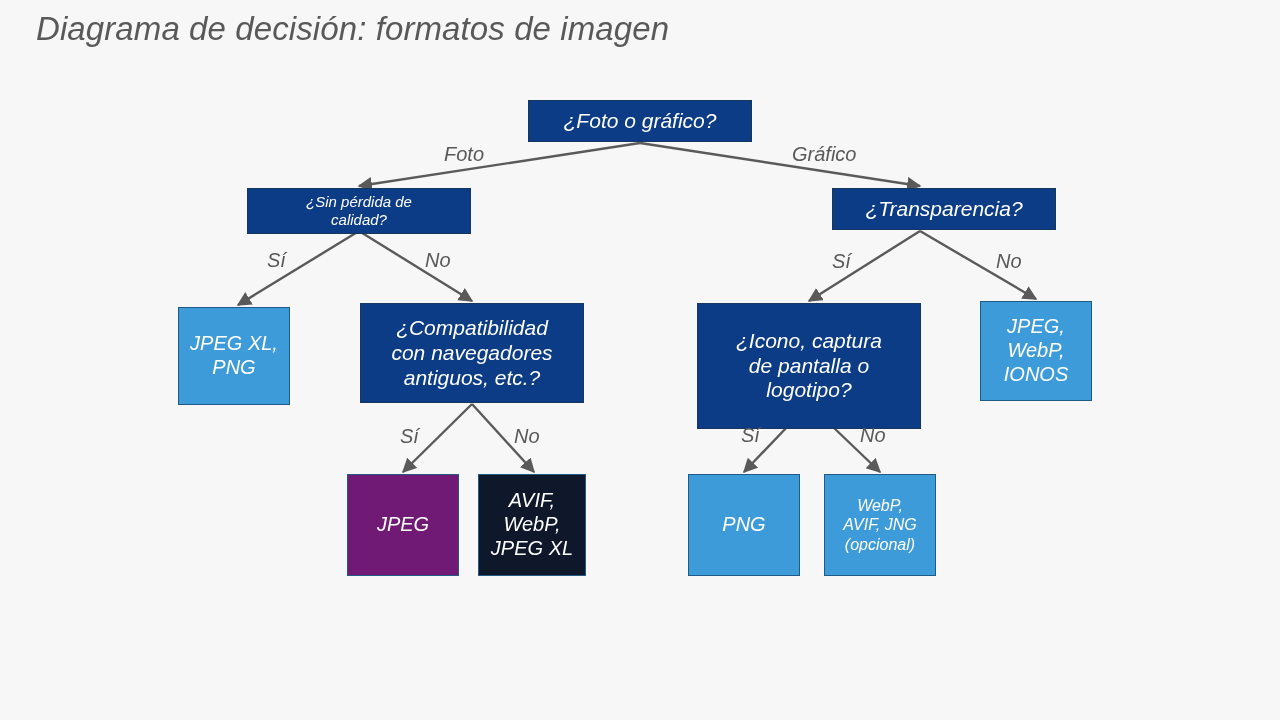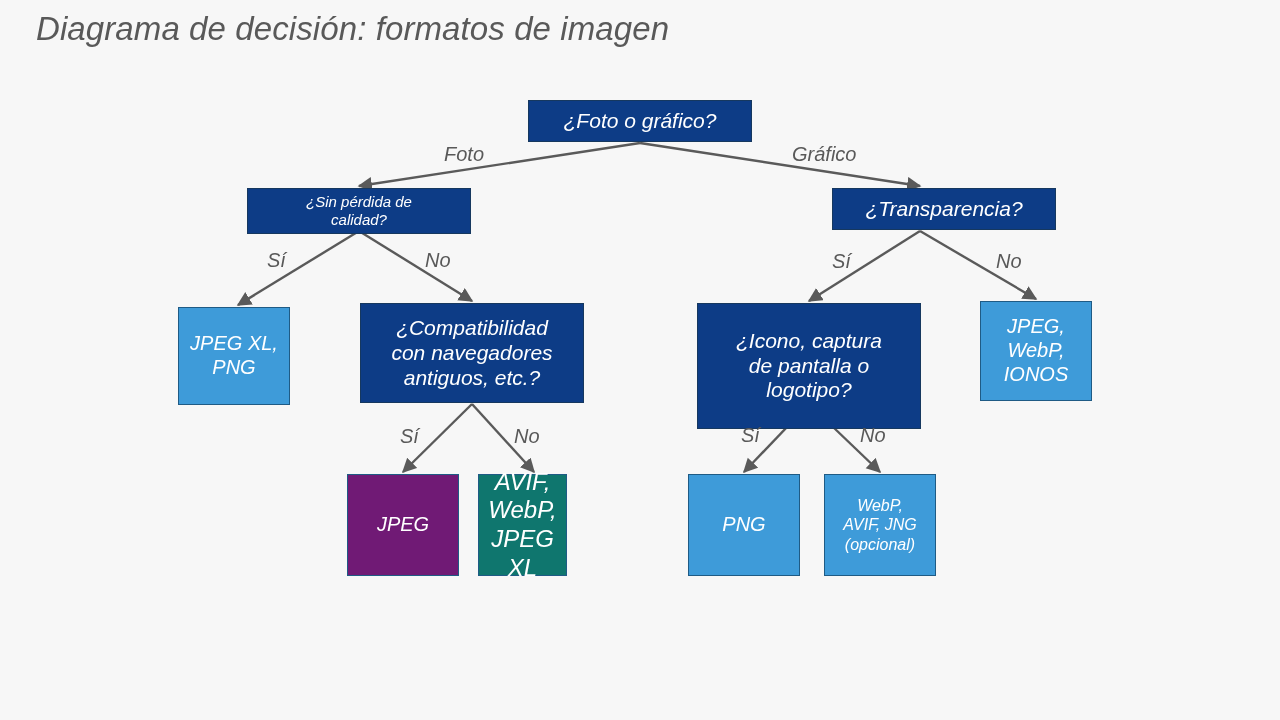--- a/index.html
+++ b/index.html
@@ -111,21 +111,21 @@
       <div class="node decision" style="left: 360px; top: 303px; width: 224px; height: 100px; font-size: 21px; background: rgb(13, 60, 134);"><span>¿Compatibilidad
 con navegadores
 antiguos, etc.?</span></div>
       <div class="node decision" style="left: 697px; top: 303px; width: 224px; height: 126px; font-size: 21px; background: rgb(13, 60, 134);"><span>¿Icono, captura
 de pantalla o
 logotipo?</span></div>
       <div class="node leaf" style="left: 980px; top: 301px; width: 112px; height: 100px; font-size: 20px; background: rgb(62, 155, 217);"><span>JPEG,
 WebP,
 IONOS</span></div>
       <div class="node leaf" style="left: 347px; top: 474px; width: 112px; height: 102px; font-size: 20px; background: #701a75;"><span>JPEG</span></div>
-      <div class="node leaf" style="left: 478px; top: 474px; width: 89px; height: 102px; font-size: 24px; background: #0f766e;"><span>AVIF,
+      <div class="node leaf" style="left: 478px; top: 474px; width: 108px; height: 102px; font-size: 20px; background: #0f172a;"><span>AVIF,
 WebP,
 JPEG XL</span></div>
       <div class="node leaf" style="left: 688px; top: 474px; width: 112px; height: 102px; font-size: 20px; background: rgb(62, 155, 217);"><span>PNG</span></div>
       <div class="node leaf" style="left: 824px; top: 474px; width: 112px; height: 102px; font-size: 16px; background: rgb(62, 155, 217);"><span>WebP,
 AVIF, JNG
 (opcional)</span></div>
     </div>
   <div id="labels-layer">
       <div class="edge-label" style="left: 444px; top: 143px;">Foto</div>
       <div class="edge-label" style="left: 792px; top: 143px;">Gráfico</div>

